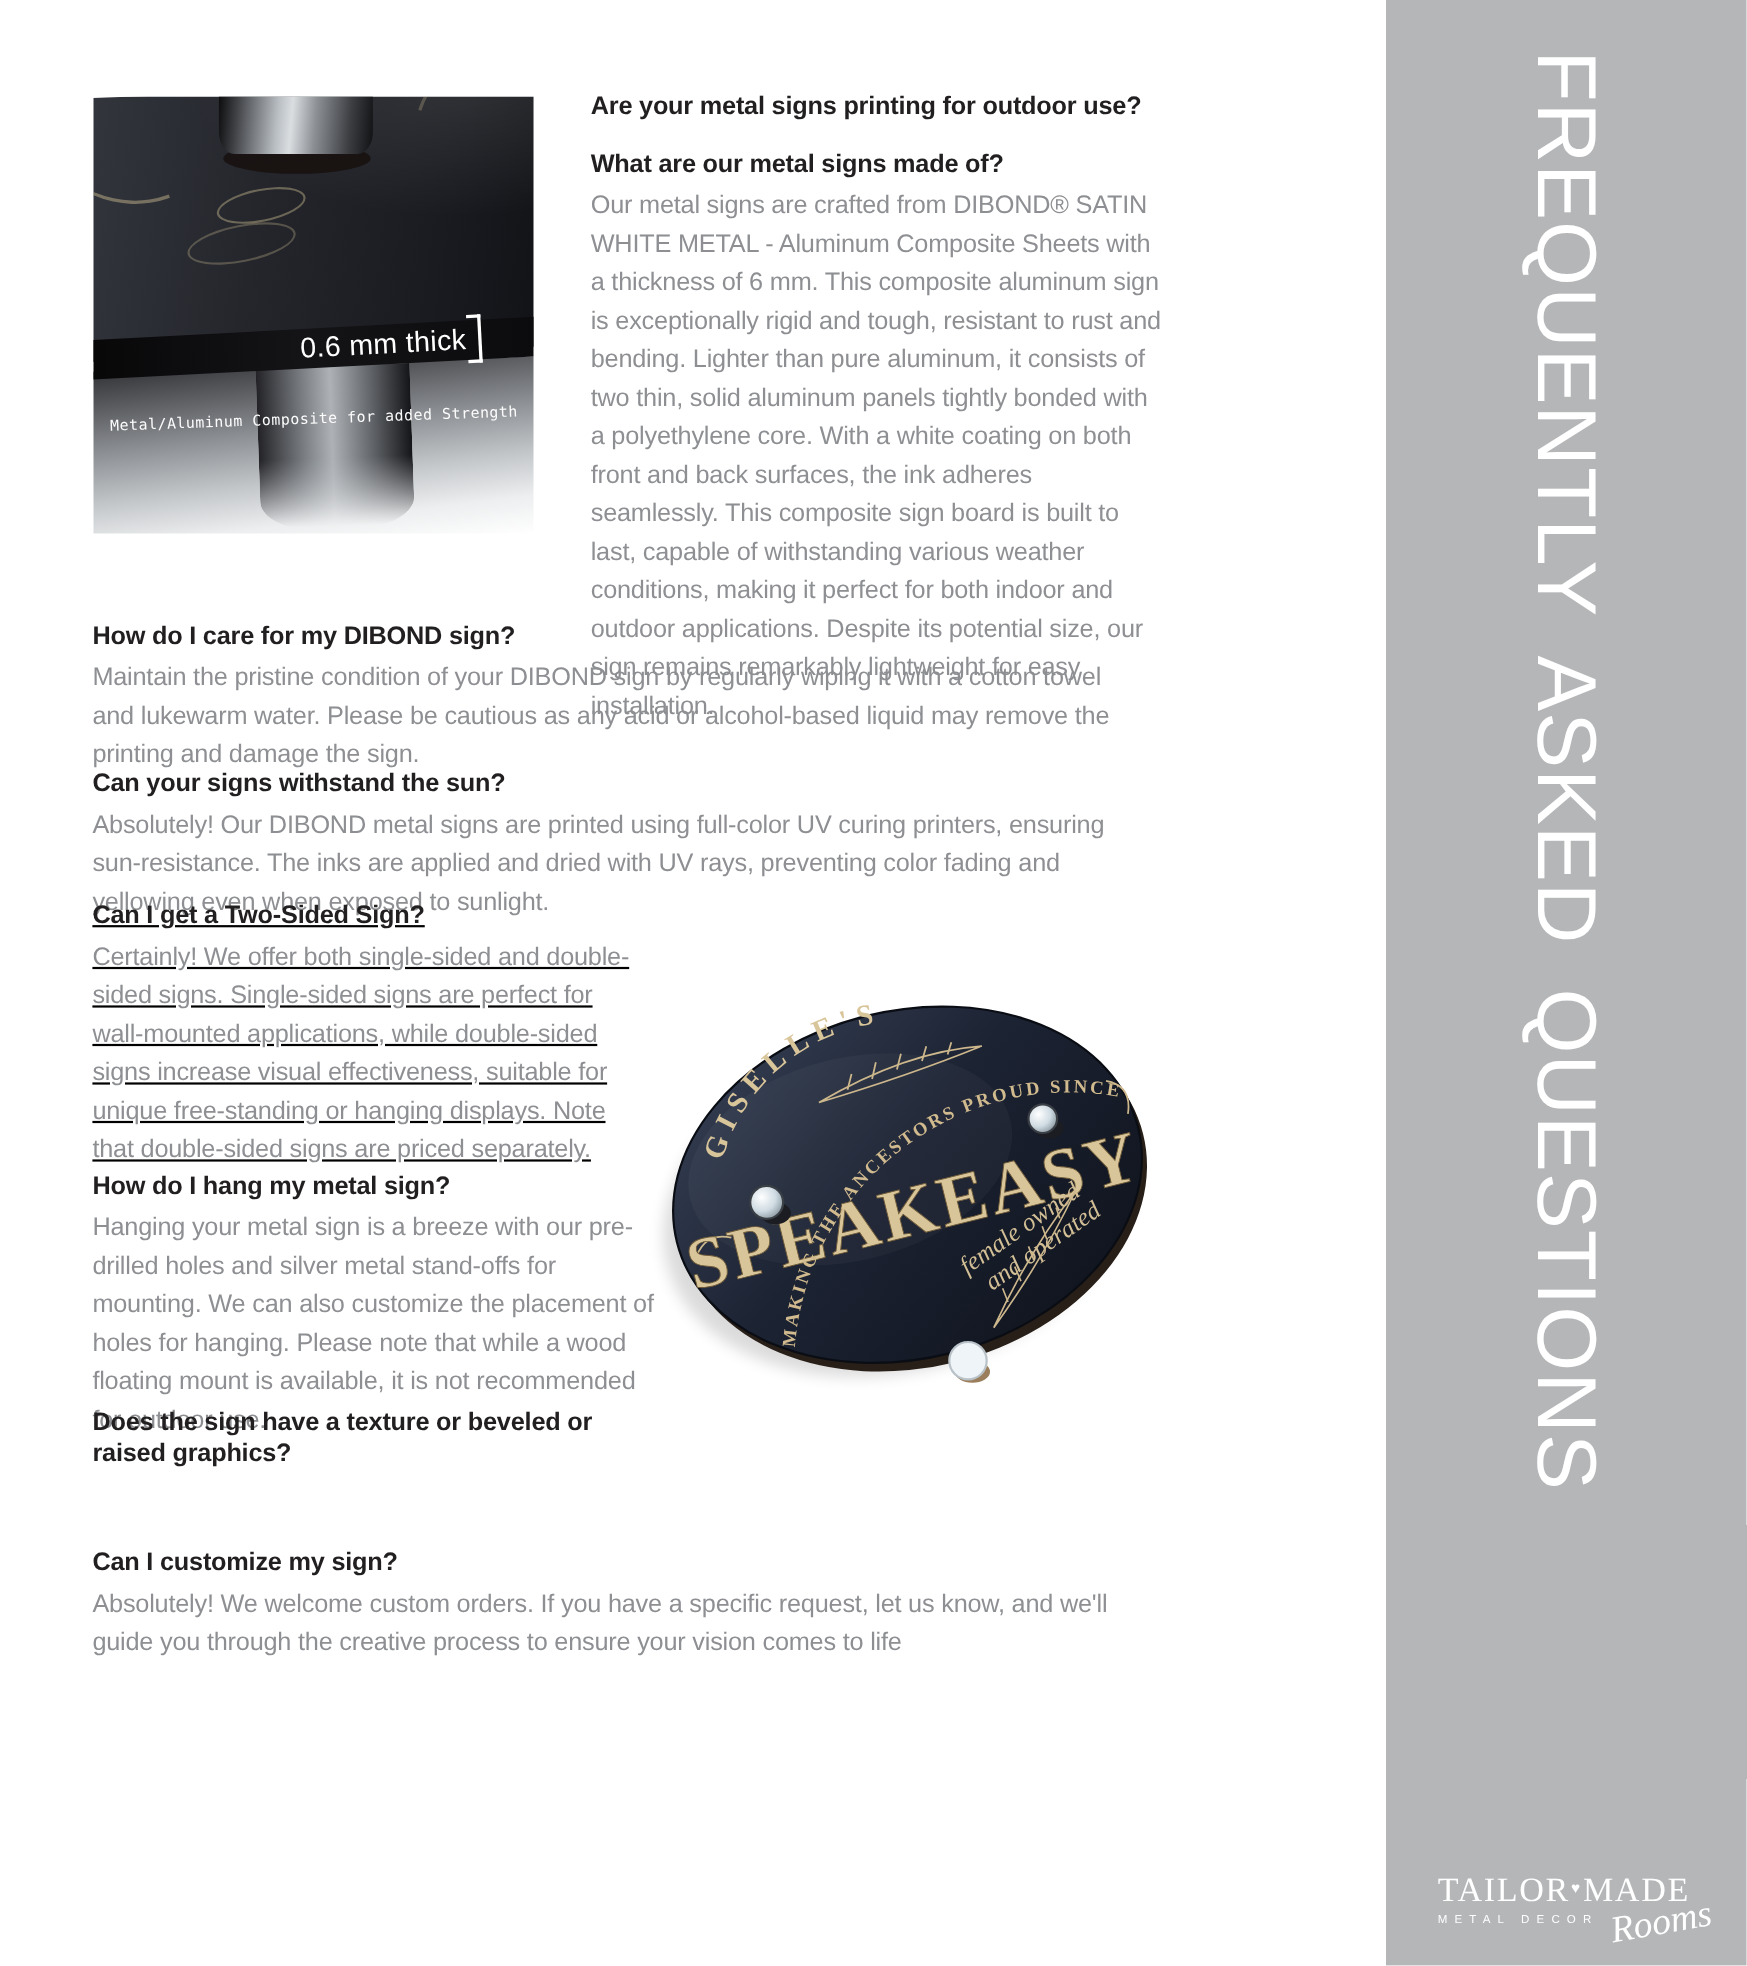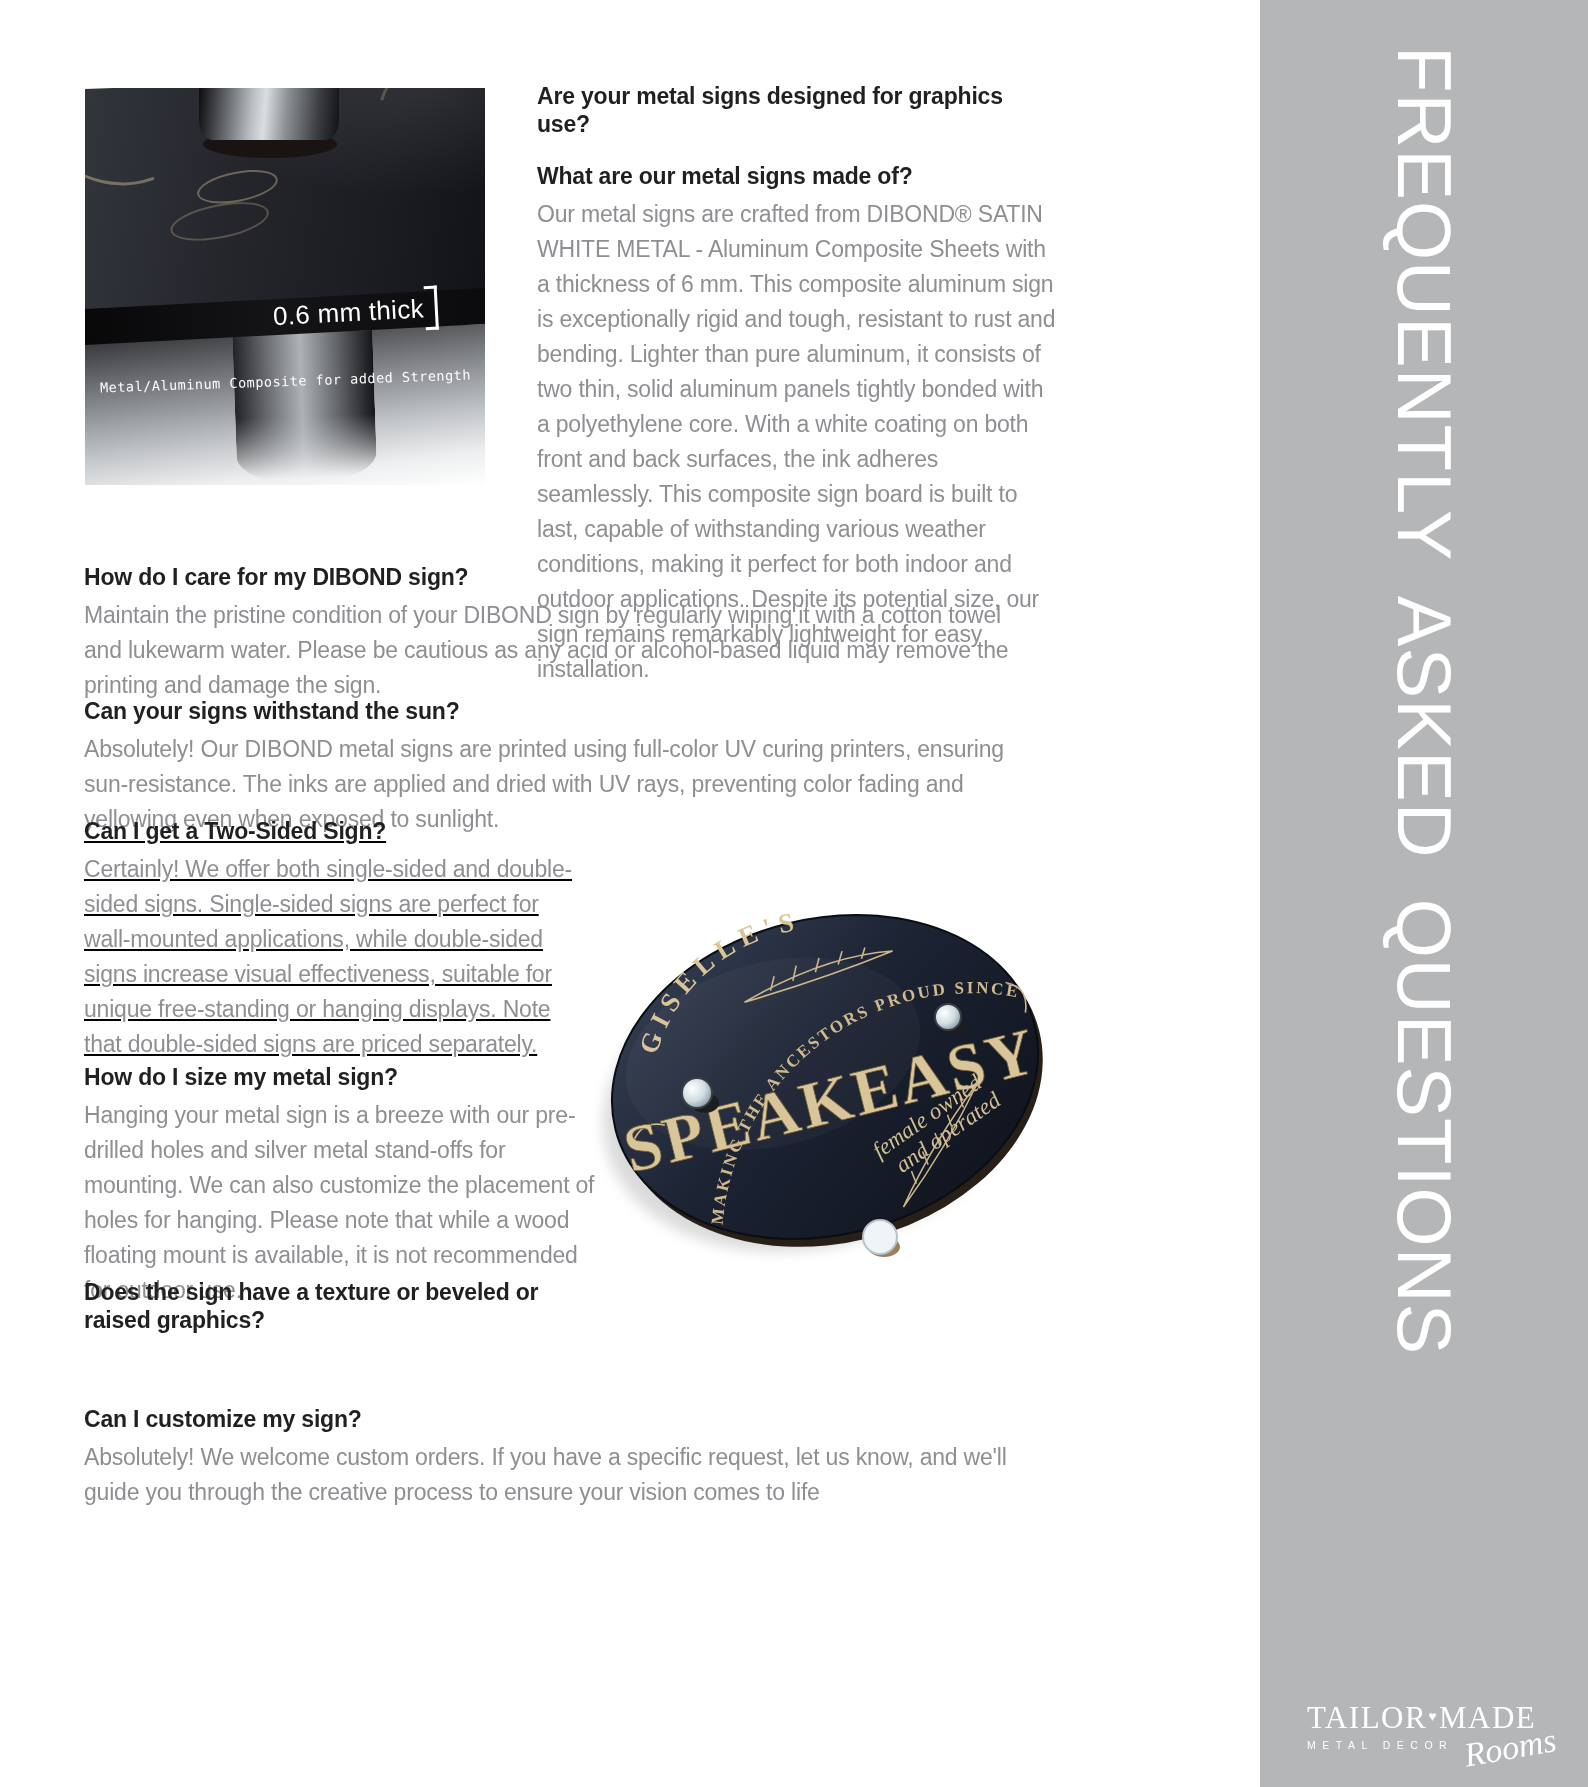--- a/index.html
+++ b/index.html
@@ -85,21 +85,21 @@
       <span class="bracket"></span>
     </div>
     <div class="reflection">
       <div class="standoff-bottom"></div>
       <div class="mono-label">Metal/Aluminum Composite for added Strength</div>
     </div>
   </div>
 
   <div class="qa-col">
     <div class="sec-inline">
-      <h3 class="nw">Are your metal signs designed for graphics use?</h3>
+      <h3 class="nw">Are your metal signs printing for outdoor use?</h3>
     </div>
     <div class="qa2">
       <h3 class="nw">What are our metal signs made of?</h3>
       <p>Our metal signs are crafted from DIBOND® SATIN WHITE METAL - Aluminum Composite Sheets with a thickness of 6 mm. This composite aluminum sign is exceptionally rigid and tough, resistant to rust and bending. Lighter than pure aluminum, it consists of two thin, solid aluminum panels tightly bonded with a polyethylene core. With a white coating on both front and back surfaces, the ink adheres seamlessly. This composite sign board is built to last, capable of withstanding various weather conditions, making it perfect for both indoor and outdoor applications. Despite its potential size, our sign remains remarkably lightweight for easy installation.</p>
     </div>
   </div>
   <style>.qa-col h3{font-size:23px;font-weight:bold;color:#221f20;margin:0 0 7px 0;line-height:28px;letter-spacing:-0.2px;}
          .qa-col p{font-size:23px;color:#8d8f92;line-height:35px;margin:0;letter-spacing:-0.2px;}</style>
 
   <div class="sec sec-care">
@@ -108,21 +108,21 @@
   </div>
   <div class="sec sec-sun">
     <h3 class="nw">Can your signs withstand the sun?</h3>
     <p>Absolutely! Our DIBOND metal signs are printed using full-color UV curing printers, ensuring sun-resistance. The inks are applied and dried with UV rays, preventing color fading and yellowing even when exposed to sunlight.</p>
   </div>
   <div class="sec sec-two">
     <h3 class="nw">Can I get a Two-Sided Sign?</h3>
     <p>Certainly! We offer both single-sided and double-sided signs. Single-sided signs are perfect for wall-mounted applications, while double-sided signs increase visual effectiveness, suitable for unique free-standing or hanging displays. Note that double-sided signs are priced separately.</p>
   </div>
   <div class="sec sec-hang">
-    <h3 class="nw">How do I size my metal sign?</h3>
+    <h3 class="nw">How do I hang my metal sign?</h3>
     <p>Hanging your metal sign is a breeze with our pre-drilled holes and silver metal stand-offs for mounting. We can also customize the placement of holes for hanging. Please note that while a wood floating mount is available, it is not recommended for outdoor use.</p>
   </div>
   <div class="sec sec-texture">
     <h3>Does the sign have a texture or beveled or raised graphics?</h3>
   </div>
   <div class="sec sec-custom">
     <h3 class="nw">Can I customize my sign?</h3>
     <p>Absolutely! We welcome custom orders. If you have a specific request, let us know, and we'll guide you through the creative process to ensure your vision comes to life</p>
   </div>
 

